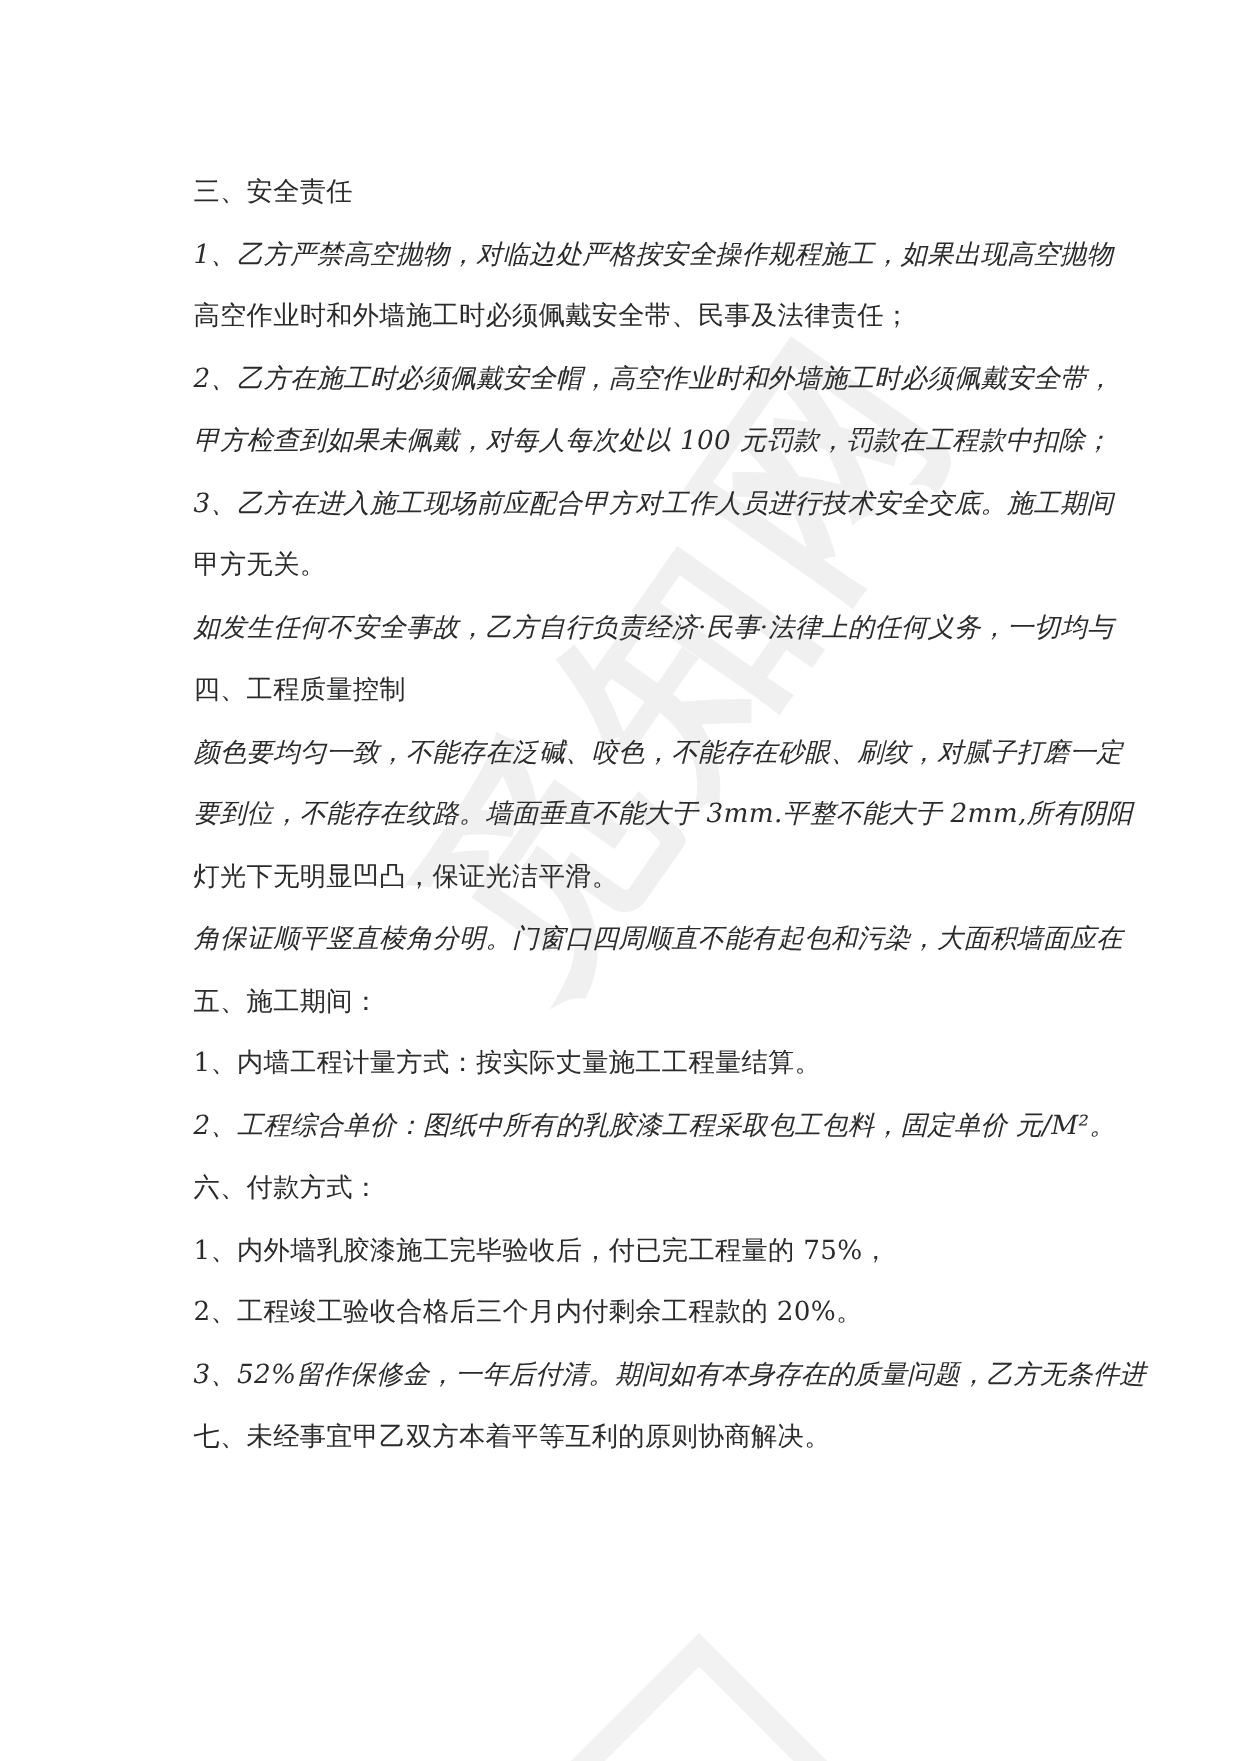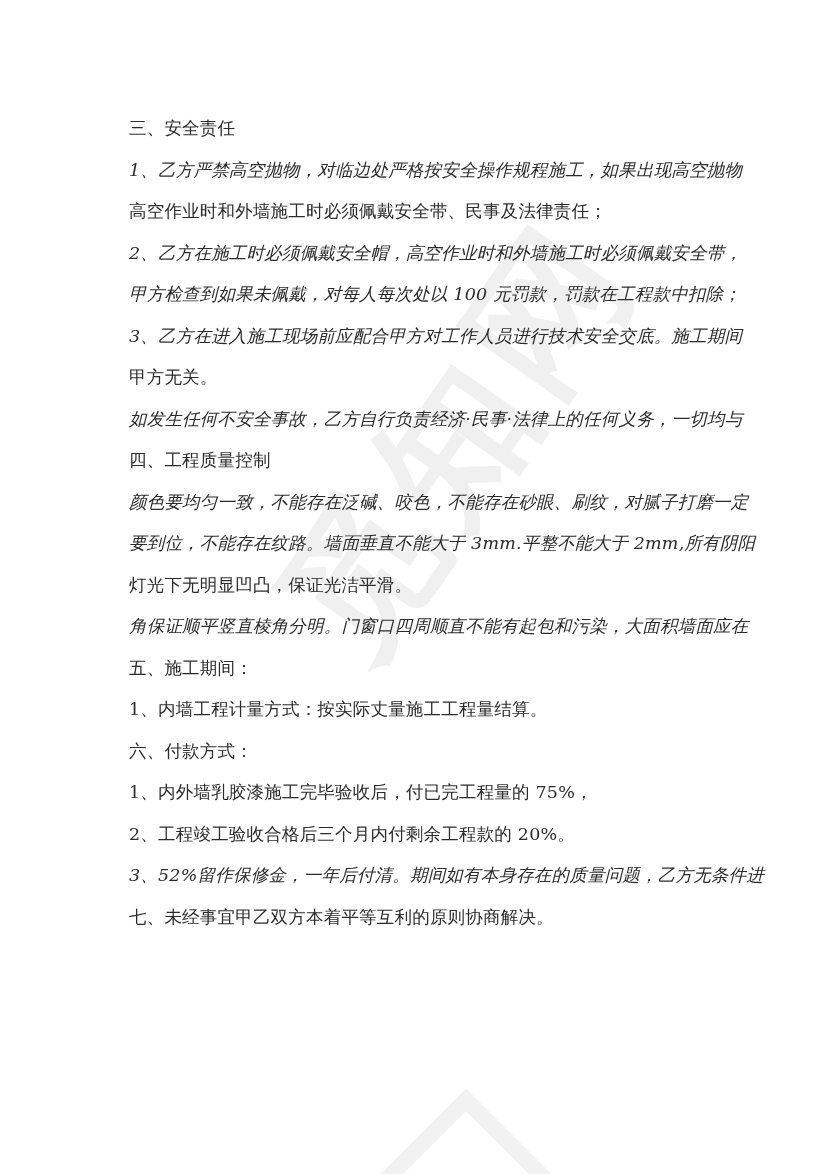--- a/index.html
+++ b/index.html
@@ -83,20 +83,21 @@
     <div class="line justify">3、乙方在进入施工现场前应配合甲方对工作人员进行技术安全交底。施工期间</div>
     <div class="line">甲方无关。</div>
     <div class="line justify">如发生任何不安全事故，乙方自行负责经济·民事·法律上的任何义务，一切均与</div>
     <div class="line">四、工程质量控制</div>
     <div class="line justify">颜色要均匀一致，不能存在泛碱、咬色，不能存在砂眼、刷纹，对腻子打磨一定</div>
     <div class="line justify">要到位，不能存在纹路。墙面垂直不能大于 3mm.平整不能大于 2mm,所有阴阳</div>
     <div class="line">灯光下无明显凹凸，保证光洁平滑。</div>
     <div class="line justify">角保证顺平竖直棱角分明。门窗口四周顺直不能有起包和污染，大面积墙面应在</div>
     <div class="line">五、施工期间：</div>
     <div class="line">1、内墙工程计量方式：按实际丈量施工工程量结算。</div>
+    <div class="line justify">2、工程综合单价：图纸中所有的乳胶漆工程采取包工包料，固定单价    元/M²。</div>
     <div class="line">六、付款方式：</div>
     <div class="line">1、内外墙乳胶漆施工完毕验收后，付已完工程量的 75%，</div>
     <div class="line">2、工程竣工验收合格后三个月内付剩余工程款的 20%。</div>
     <div class="line justify">3、52%留作保修金，一年后付清。期间如有本身存在的质量问题，乙方无条件进</div>
     <div class="line">七、未经事宜甲乙双方本着平等互利的原则协商解决。</div>
   </div>
 
 </div>
 
 </body></html>

